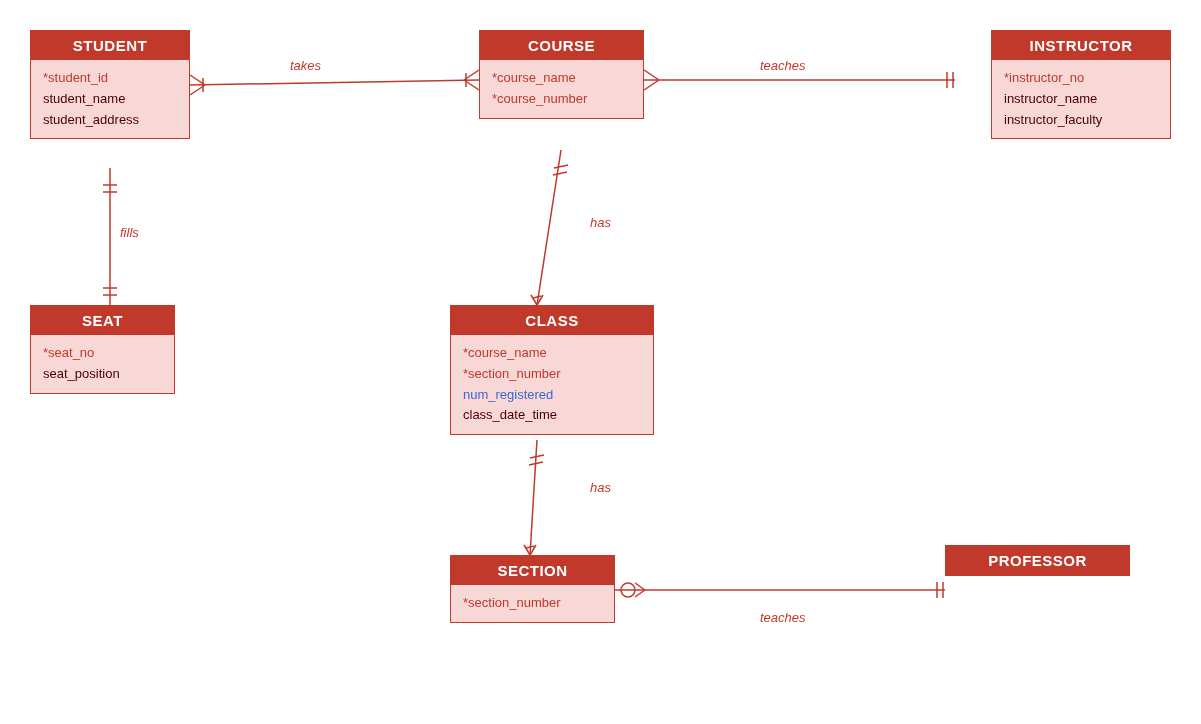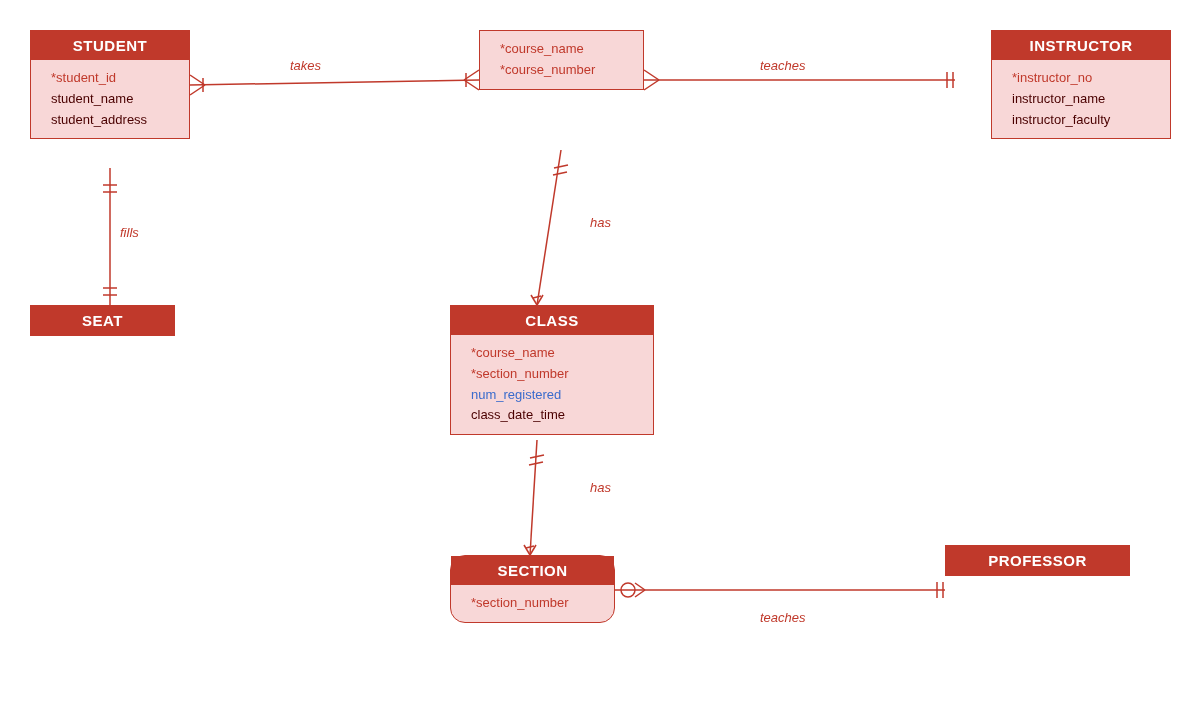--- a/index.html
+++ b/index.html
@@ -25,21 +25,21 @@
     .entity-header {
       background: #c0392b;
       color: #fff;
       font-weight: bold;
       font-size: 15px;
       text-align: center;
       padding: 6px 26px;
       letter-spacing: 0.5px;
     }
     .entity-body {
-      padding: 8px 20px;
+      padding: 8px 12px;
       font-size: 13px;
       color: #4a0000;
       line-height: 1.6;
     }
     .entity-body .pk {
       color: #c0392b;
     }
     svg.connections {
       position: absolute;
       top: 0; left: 0;
@@ -118,50 +118,55 @@
   <div class="entity" style="left:30px; top:30px; width:160px;">
     <div class="entity-header">STUDENT</div>
     <div class="entity-body">
       <div class="pk">*student_id</div>
       <div>student_name</div>
       <div>student_address</div>
     </div>
   </div>
 
   <div class="entity" style="left:479px; top:30px; width:165px;">
+    <div class="entity-header">COURSE</div>
     <div class="entity-body">
       <div class="pk">*course_name</div>
       <div class="pk">*course_number</div>
     </div>
   </div>
 
   <div class="entity" style="left:955px; top:30px; width:180px;margin-left:36px;">
     <div class="entity-header">INSTRUCTOR</div>
     <div class="entity-body">
       <div class="pk">*instructor_no</div>
       <div>instructor_name</div>
       <div>instructor_faculty</div>
     </div>
   </div>
 
   <div class="entity" style="left:30px; top:305px; width:145px;">
     <div class="entity-header">SEAT</div>
+    <div class="entity-body">
+      <div class="pk">*seat_no</div>
+      <div>seat_position</div>
+    </div>
   </div>
 
   <div class="entity" style="left:450px; top:305px; width:204px;">
     <div class="entity-header">CLASS</div>
     <div class="entity-body">
       <div class="pk">*course_name</div>
       <div class="pk">*section_number</div>
       <div style="color:#3a6bcc;">num_registered</div>
       <div>class_date_time</div>
     </div>
   </div>
 
-  <div class="entity" style="left:450px; top:555px; width:165px;border-radius:15px;">
+  <div class="entity" style="left:450px; top:555px; width:165px;">
     <div class="entity-header">SECTION</div>
     <div class="entity-body">
       <div class="pk">*section_number</div>
     </div>
   </div>
 
   <div class="entity" style="left:945px; top:545px; width:185px;">
     <div class="entity-header">PROFESSOR</div>
   </div>
 

